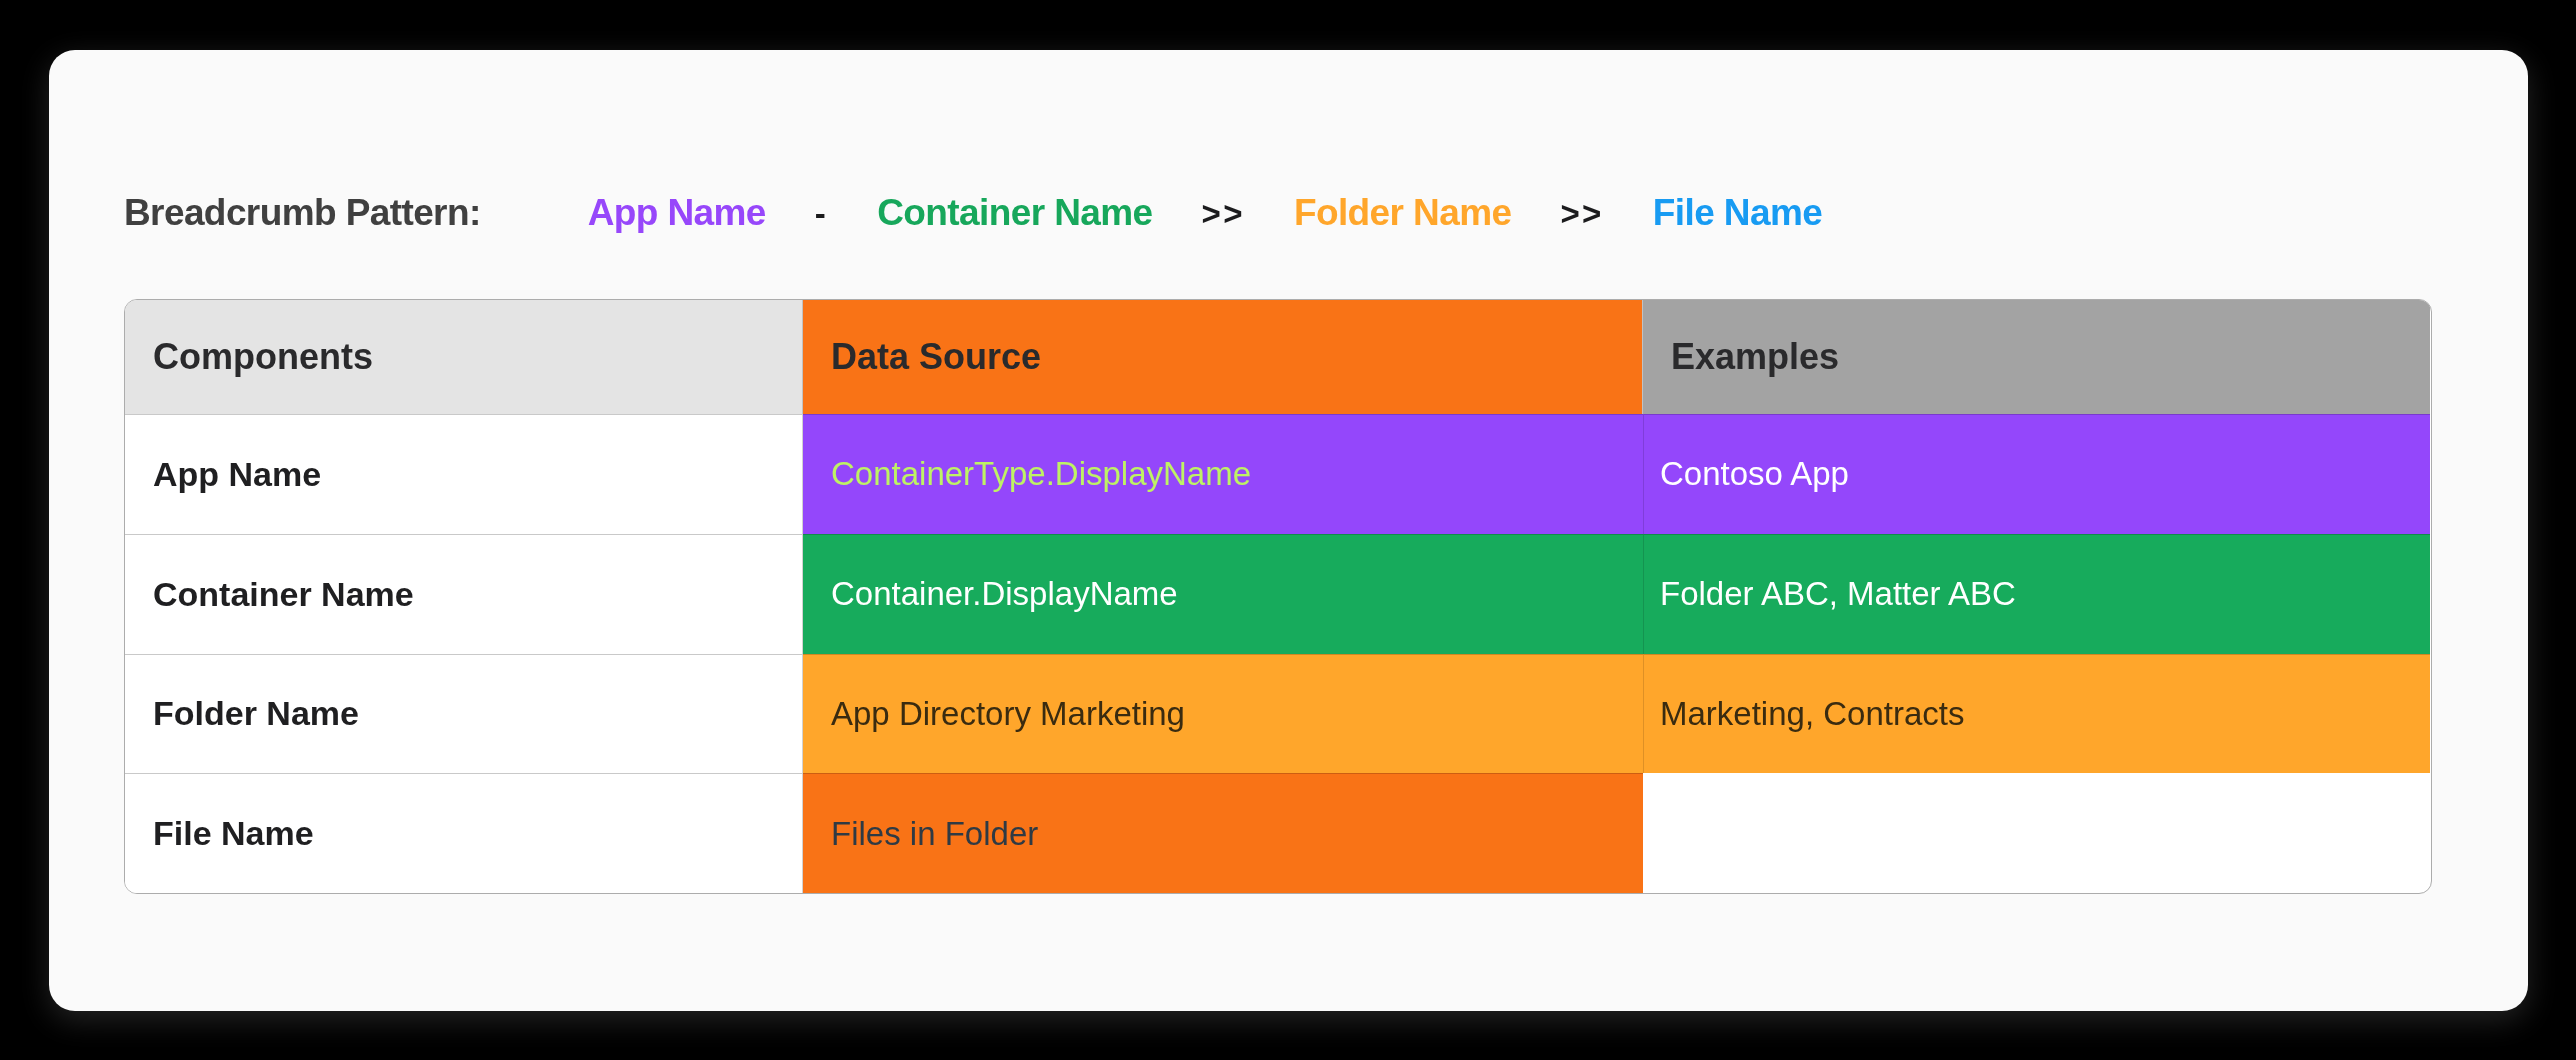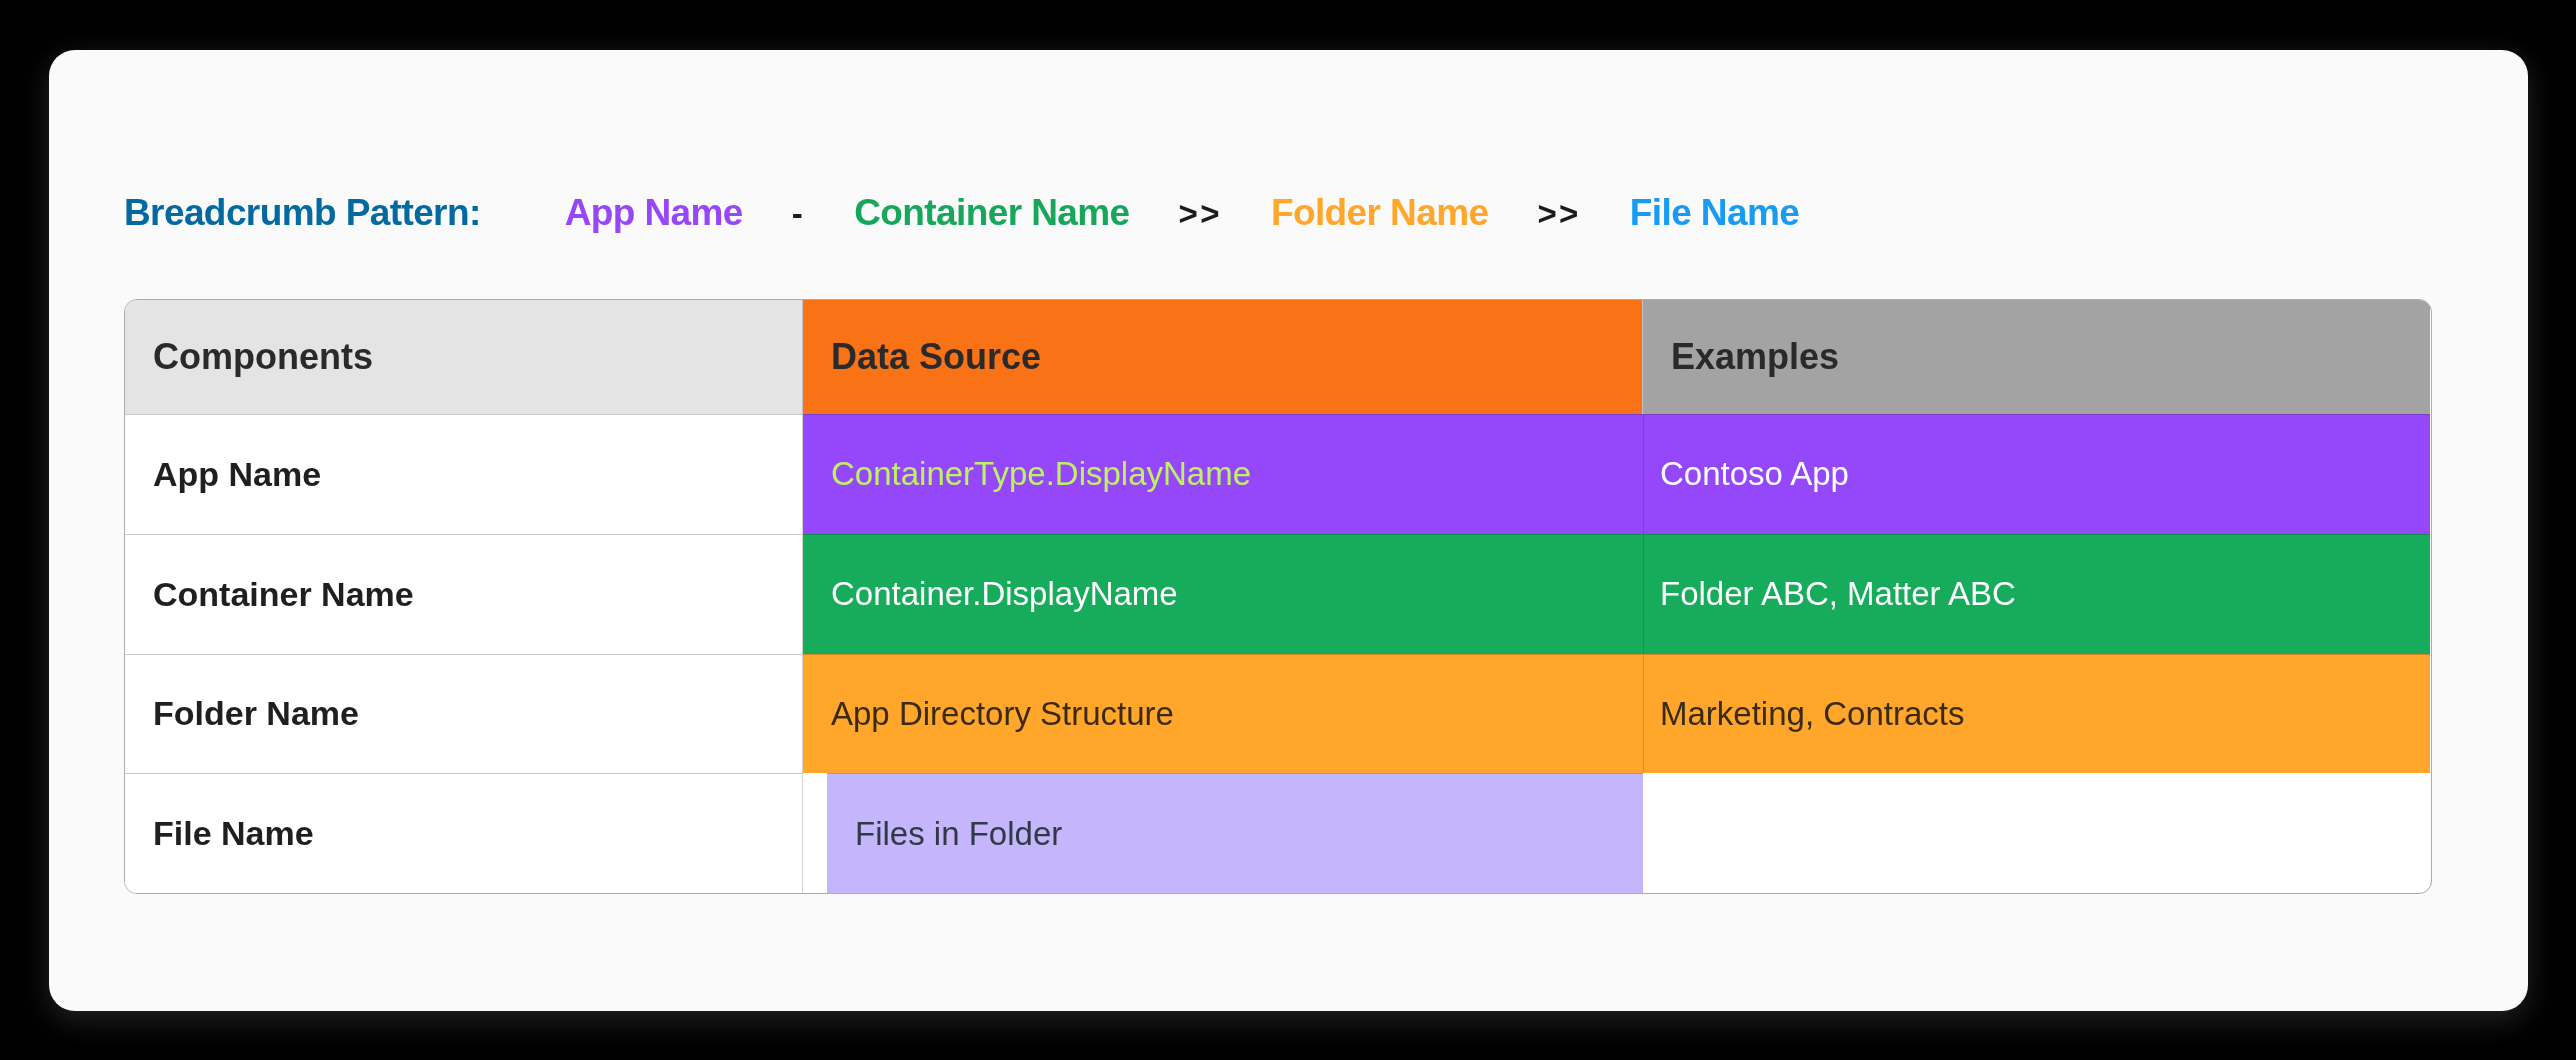--- a/index.html
+++ b/index.html
@@ -20,23 +20,23 @@
   
   .bc-row {
     position: absolute;
     left: 75px; top: 142px;
     display: flex;
     align-items: baseline;
   }
   .bc-title {
     font-size: 37px;
     font-weight: 800;
-    color: #0369a1;
+    color: #404040;
     letter-spacing: -0.6px;
-    margin-right: 84px;
+    margin-right: 107px;
   }
   .bc-item {
     font-size: 37px;
     font-weight: 700;
     letter-spacing: -0.6px;
   }
   .bc-sep {
     font-size: 33px;
     font-weight: 800;
     color: #1B1B1D;
@@ -103,21 +103,21 @@
 
     <div class="cell comp-cell">App Name</div>
     <div class="cell data-cell" style="background-color: rgb(148, 71, 251); color: #bef264;">ContainerType.DisplayName</div>
     <div class="cell ex-cell" style="background-color: rgb(148, 71, 251); color: rgb(255, 255, 255);">Contoso App</div>
 
     <div class="cell comp-cell">Container Name</div>
     <div class="cell data-cell" style="background-color: rgb(23, 171, 92); color: rgb(255, 255, 255);">Container.DisplayName</div>
     <div class="cell ex-cell" style="background-color: rgb(23, 171, 92); color: rgb(255, 255, 255);">Folder ABC, Matter ABC</div>
 
     <div class="cell comp-cell">Folder Name</div>
-    <div class="cell data-cell" style="background-color: rgb(255, 166, 43); color: rgb(58, 43, 16);">App Directory Structure</div>
+    <div class="cell data-cell" style="background-color: rgb(255, 166, 43); color: rgb(58, 43, 16);">App Directory Marketing</div>
     <div class="cell ex-cell" style="background-color: rgb(255, 166, 43); color: rgb(58, 43, 16);">Marketing, Contracts</div>
 
     <div class="cell comp-cell">File Name</div>
-    <div class="cell data-cell" style="background-color: #c4b5fd; color: rgb(47, 58, 68); margin-left: 24px;">Files in Folder</div>
+    <div class="cell data-cell" style="background-color: #f97316; color: rgb(47, 58, 68);">Files in Folder</div>
 
   </div>
 </div>
 
 
 </body></html>

